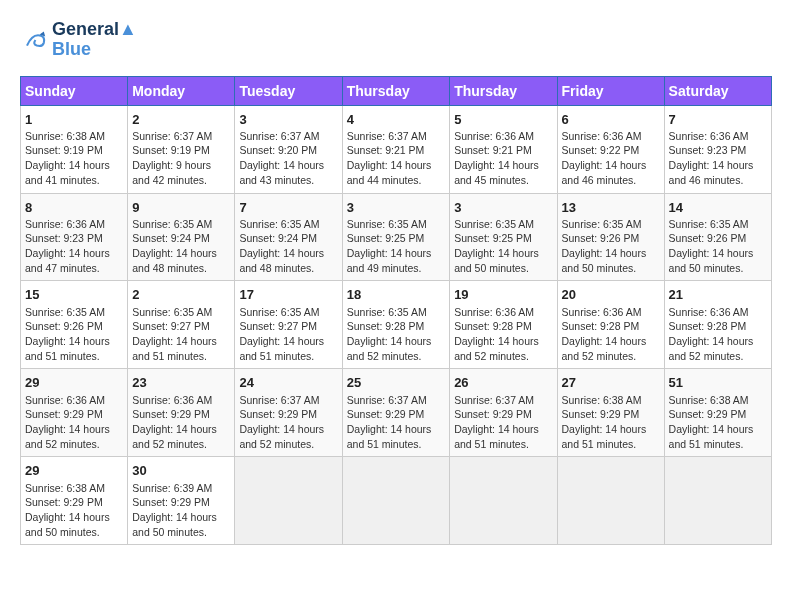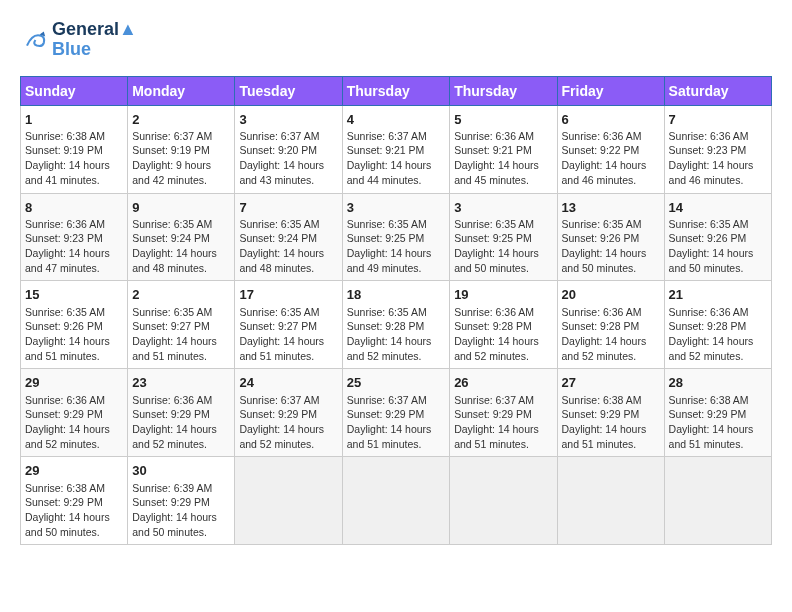--- a/index.html
+++ b/index.html
@@ -145,21 +145,21 @@
         <td><span class="day-number">20</span><br><span>Sunrise: 6:36 AM</span><br><span>Sunset: 9:28 PM</span><br><span>Daylight: 14 hours and 52 minutes.</span></td>
         <td><span class="day-number">21</span><br><span>Sunrise: 6:36 AM</span><br><span>Sunset: 9:28 PM</span><br><span>Daylight: 14 hours and 52 minutes.</span></td>
       </tr>
       <tr>
         <td><span class="day-number">29</span><br><span>Sunrise: 6:36 AM</span><br><span>Sunset: 9:29 PM</span><br><span>Daylight: 14 hours and 52 minutes.</span></td>
         <td><span class="day-number">23</span><br><span>Sunrise: 6:36 AM</span><br><span>Sunset: 9:29 PM</span><br><span>Daylight: 14 hours and 52 minutes.</span></td>
         <td><span class="day-number">24</span><br><span>Sunrise: 6:37 AM</span><br><span>Sunset: 9:29 PM</span><br><span>Daylight: 14 hours and 52 minutes.</span></td>
         <td><span class="day-number">25</span><br><span>Sunrise: 6:37 AM</span><br><span>Sunset: 9:29 PM</span><br><span>Daylight: 14 hours and 51 minutes.</span></td>
         <td><span class="day-number">26</span><br><span>Sunrise: 6:37 AM</span><br><span>Sunset: 9:29 PM</span><br><span>Daylight: 14 hours and 51 minutes.</span></td>
         <td><span class="day-number">27</span><br><span>Sunrise: 6:38 AM</span><br><span>Sunset: 9:29 PM</span><br><span>Daylight: 14 hours and 51 minutes.</span></td>
-        <td><span class="day-number">28</span><br><span>Sunrise: 6:38 AM</span><br><span>Sunset: 9:29 PM</span><br><span>Daylight: 14 hours and 51 minutes.</span></td>
+        <td><span class="day-number">51</span><br><span>Sunrise: 6:38 AM</span><br><span>Sunset: 9:29 PM</span><br><span>Daylight: 14 hours and 51 minutes.</span></td>
       </tr>
       <tr>
         <td><span class="day-number">29</span><br><span>Sunrise: 6:38 AM</span><br><span>Sunset: 9:29 PM</span><br><span>Daylight: 14 hours and 50 minutes.</span></td>
         <td><span class="day-number">30</span><br><span>Sunrise: 6:39 AM</span><br><span>Sunset: 9:29 PM</span><br><span>Daylight: 14 hours and 50 minutes.</span></td>
         <td class="empty"></td>
         <td class="empty"></td>
         <td class="empty"></td>
         <td class="empty"></td>
         <td class="empty"></td>
       </tr>

